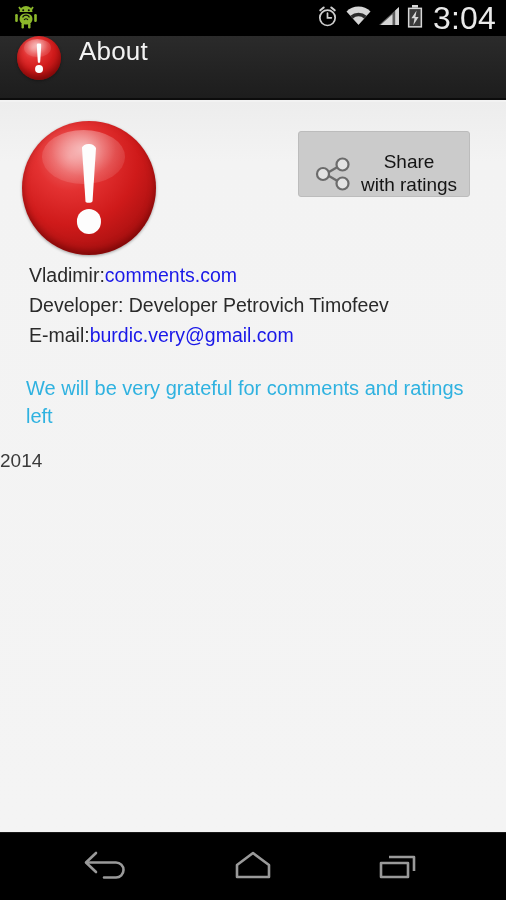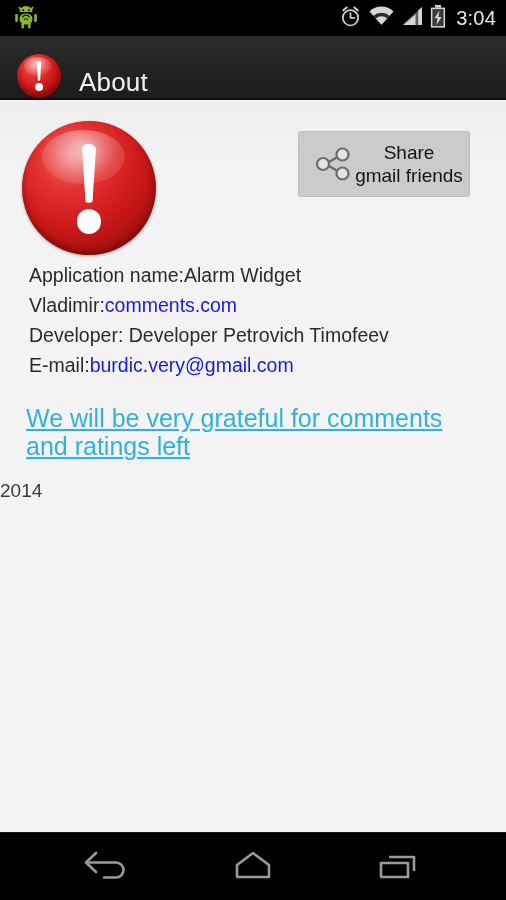--- a/index.html
+++ b/index.html
@@ -32,36 +32,36 @@
     padding: 0 10px 0 14px;
   }
   #status-left { display: flex; align-items: center; flex: 1; }
   #status-right {
     display: flex;
     align-items: center;
     gap: 7px;
   }
   .statusbar-time {
     color: #e9e9e9;
-    font-size: 20px;
+    font-size: 32px;
     letter-spacing: 0.2px;
     margin-left: 3px;
     line-height: 1;
   }
 
   
   #action-bar {
     position: absolute;
     top: 36px; left: 0;
     width: 506px;
     height: 64px;
     background: linear-gradient(to bottom, #2b2b2b 0%, #232323 55%, #1d1d1d 100%);
     border-bottom: 2px solid #0c0c0c;
     display: flex;
-    align-items: flex-end;
+    align-items: flex-start;
     padding-left: 17px;
   }
   #action-bar .bar-title {
     color: #f2f2f2;
     font-size: 26px;
     font-weight: normal;
     margin-left: 18px;
     letter-spacing: 0.2px;
   }
 
@@ -130,21 +130,21 @@
   #share-button {
     position: absolute;
     right: 36px;
     top: 29px;
     width: 172px;
     height: 66px;
     background: #cbcbcb;
     border: 1px solid #bcbcbc;
     border-radius: 3px;
     display: flex;
-    align-items: center;
+    align-items: flex-end;
     padding-left: 12px;
     cursor: pointer;
   }
   #share-button .share-label {
     flex: 1;
     text-align: center;
     color: #141414;
     font-size: 19px;
     line-height: 23px;
     padding-right: 6px;
@@ -159,24 +159,23 @@
     font-size: 19.5px;
     line-height: 30px;
     color: #2a2a2a;
     white-space: nowrap;
   }
   .weblink { color: #1a18e8; }
 
   #rate-link {
     display: block;
     margin: 24px 26px 0 26px;
-    font-size: 25px;
+    font-size: 20px;
     line-height: 28px;
     color: #2fb2e0;
-    text-decoration: underline;
     cursor: pointer;
   }
 
   #year-label {
     margin-top: 20px;
     text-align: left;
     font-size: 19px;
     color: #3a3a3a;
   }
 
@@ -291,29 +290,26 @@
             </g>
             <g fill="#e3e3e3" stroke="#6b6b6b" stroke-width="2.2">
               <circle cx="12" cy="22" r="6"></circle>
               <circle cx="31.5" cy="12.5" r="6"></circle>
               <circle cx="31.5" cy="31.5" r="6"></circle>
             </g>
           </svg>
         </span>
         <span class="share-label">
           <span>Share</span><br>
-          <span>gmail friends</span>
+          <span>with ratings</span>
         </span>
       </div>
     </div>
 
     <div id="info-block">
-      <div class="info-line">
-        <span>Application name:</span><span>Alarm Widget</span>
-      </div>
       <div class="info-line">
         <span>Vladimir:</span><span class="weblink">comments.com</span>
       </div>
       <div class="info-line">
         <span>Developer: </span><span>Developer Petrovich Timofeev</span>
       </div>
       <div class="info-line">
         <span>E-mail:</span><span class="weblink">burdic.very@gmail.com</span>
       </div>
     </div>

